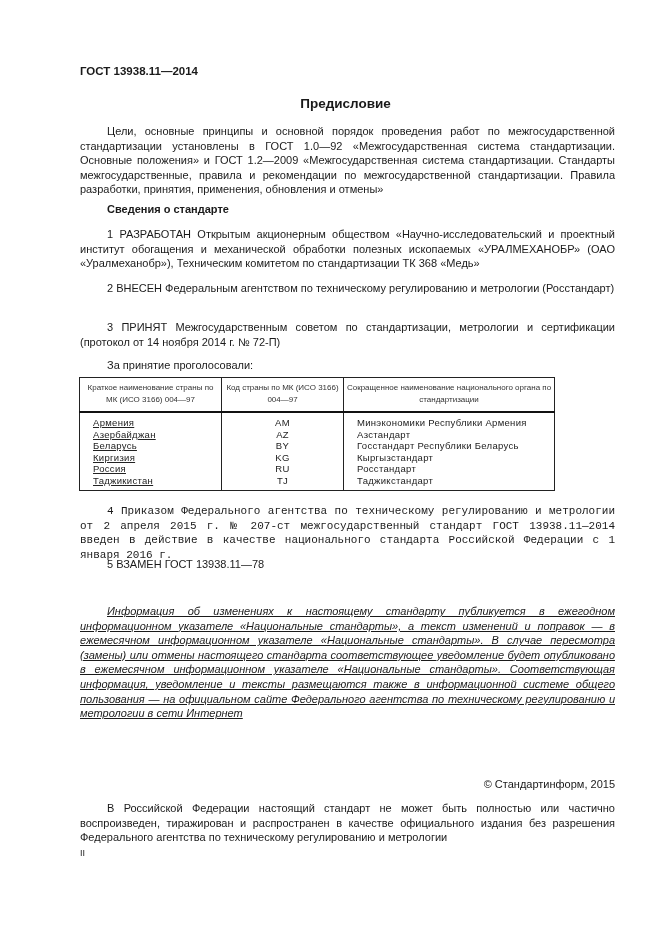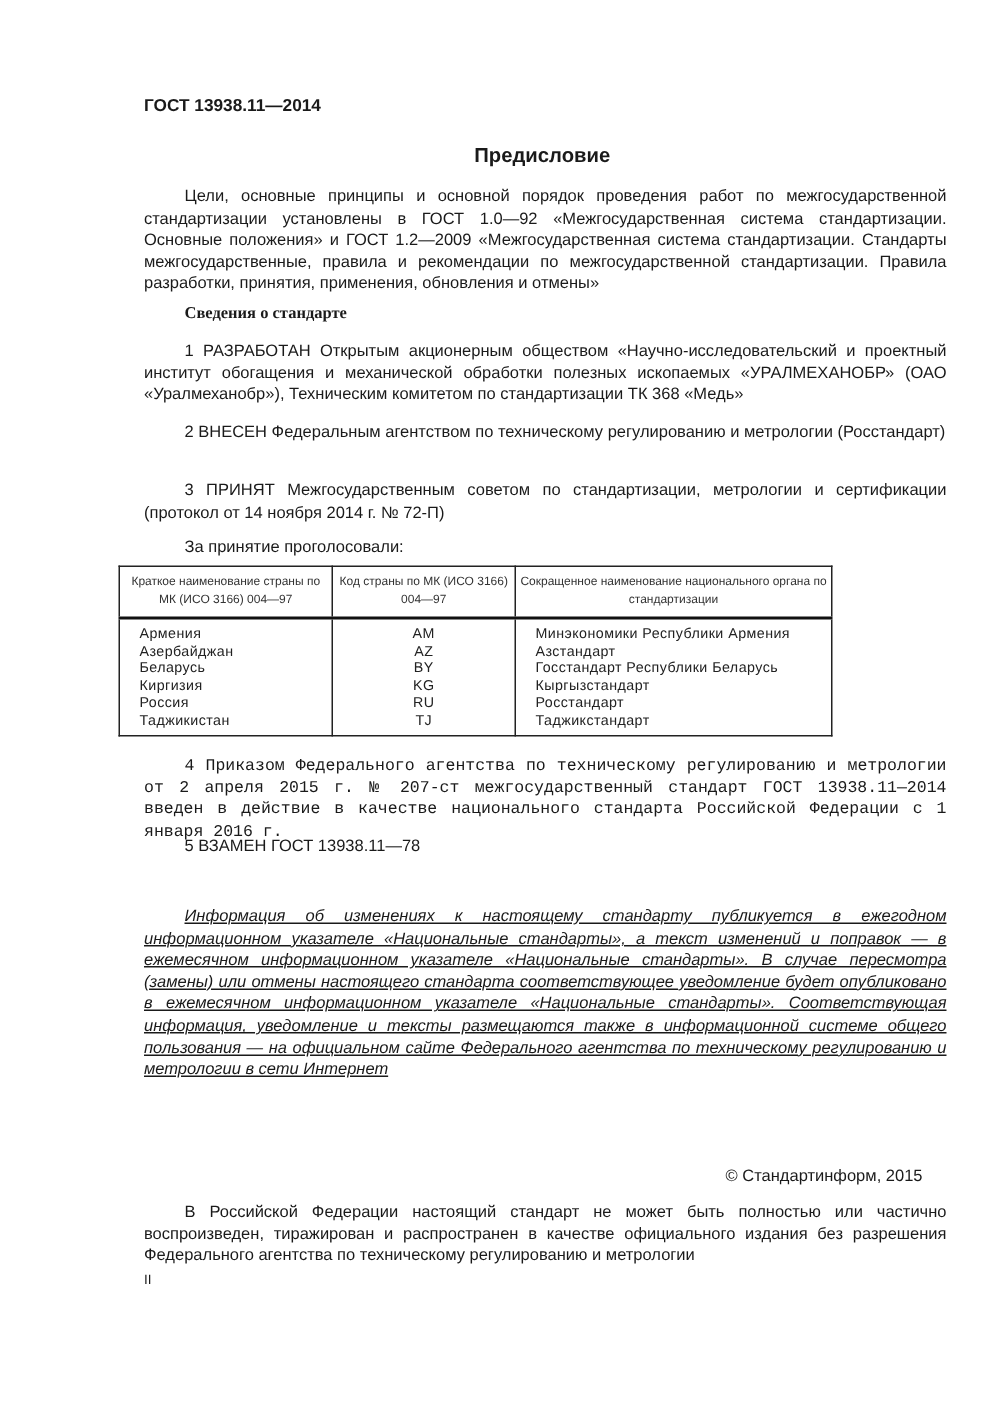--- a/index.html
+++ b/index.html
@@ -1,20 +1,20 @@
 <!DOCTYPE html>
 <html><head>
 <meta charset="utf-8">
 <style>
   html, body { margin: 0; padding: 0; }
   body {
     width: 661px; height: 936px; background: #ffffff; position: relative; overflow: hidden;
     font-family: "Liberation Sans", sans-serif; color: #1a1a1a;
   }
-  .abs { position: absolute; margin-left: 16px; }
+  .abs { position: absolute; }
   .doc-code { left: 80px; top: 65px; font-size: 11.5px; font-weight: bold; }
   .title { left: 0; width: 661px; top: 96px; text-align: center; font-size: 13.5px; font-weight: bold; padding-left: 30px; box-sizing: border-box; }
   .para { left: 80px; width: 535px; font-size: 11px; line-height: 14.6px; text-align: justify; }
   .para .indent { display: inline-block; width: 27px; }
   .bold-h { font-weight: bold; left: 107px; font-size: 11px; }
   .italic { font-style: italic; text-decoration: underline; }
   table.votes {
     position: absolute; left: 79px; top: 377px; width: 476px; border-collapse: collapse;
     font-size: 9.5px; color: #222;
   }
@@ -22,36 +22,36 @@
     font-weight: normal; font-size: 8px; line-height: 12px; border: 1px solid #222;
     border-bottom: 2px solid #111; padding: 3px 2px 4px 2px; color: #333; height: 26px; vertical-align: middle;
   }
   table.votes td {
     border-left: 1px solid #222; border-right: 1px solid #222; padding: 0; vertical-align: top; font-size: 9.5px; line-height: 11.6px;
   }
   table.votes tr.body td { border-bottom: 1px solid #222; padding-top: 4px; padding-bottom: 3px; }
   .col1 { width: 137px; }
   .col2 { width: 117px; }
   .cell-list div { letter-spacing: 0.3px; }
-  .c1 div { padding-left: 13px; }
+  .c1 div { padding-left: 13px; text-decoration: underline; }
   .c2 div { text-align: center; }
   .c3 div { padding-left: 13px; }
   .copyright { right: 46px; top: 778px; font-size: 11px; }
   .page-num { left: 80px; top: 848px; font-size: 9px; }
 </style>
 </head>
 <body>
 
 <div class="abs doc-code">ГОСТ 13938.11—2014</div>
 
 <div class="abs title">Предисловие</div>
 
 <div class="abs para" style="top:124px;"><span class="indent"></span><span>Цели, основные принципы и основной порядок проведения работ по межгосударственной стандартизации установлены в ГОСТ 1.0—92 «Межгосударственная система стандартизации. Основные положения» и ГОСТ 1.2—2009 «Межгосударственная система стандартизации. Стандарты межгосударственные, правила и рекомендации по межгосударственной стандартизации. Правила разработки, принятия, применения, обновления и отмены»</span></div>
 
-<div class="abs bold-h" style="top:203px;font-family:Liberation Serif, serif;">Сведения о стандарте</div>
+<div class="abs bold-h" style="top:203px;">Сведения о стандарте</div>
 
 <div class="abs para" style="top:227px;"><span class="indent"></span><span>1 РАЗРАБОТАН Открытым акционерным обществом «Научно-исследовательский и проектный институт обогащения и механической обработки полезных ископаемых «УРАЛМЕХАНОБР» (ОАО «Уралмеханобр»), Техническим комитетом по стандартизации ТК 368 «Медь»</span></div>
 
 <div class="abs para" style="top:281px;"><span class="indent"></span><span>2 ВНЕСЕН Федеральным агентством по техническому регулированию и метрологии (Росстандарт)</span></div>
 
 <div class="abs para" style="top:320px;"><span class="indent"></span><span>3 ПРИНЯТ Межгосударственным советом по стандартизации, метрологии и сертификации (протокол от 14 ноября 2014 г. № 72-П)</span></div>
 
 <div class="abs para" style="top:358px;"><span class="indent"></span><span>За принятие проголосовали:</span></div>
 
 <table class="votes">

